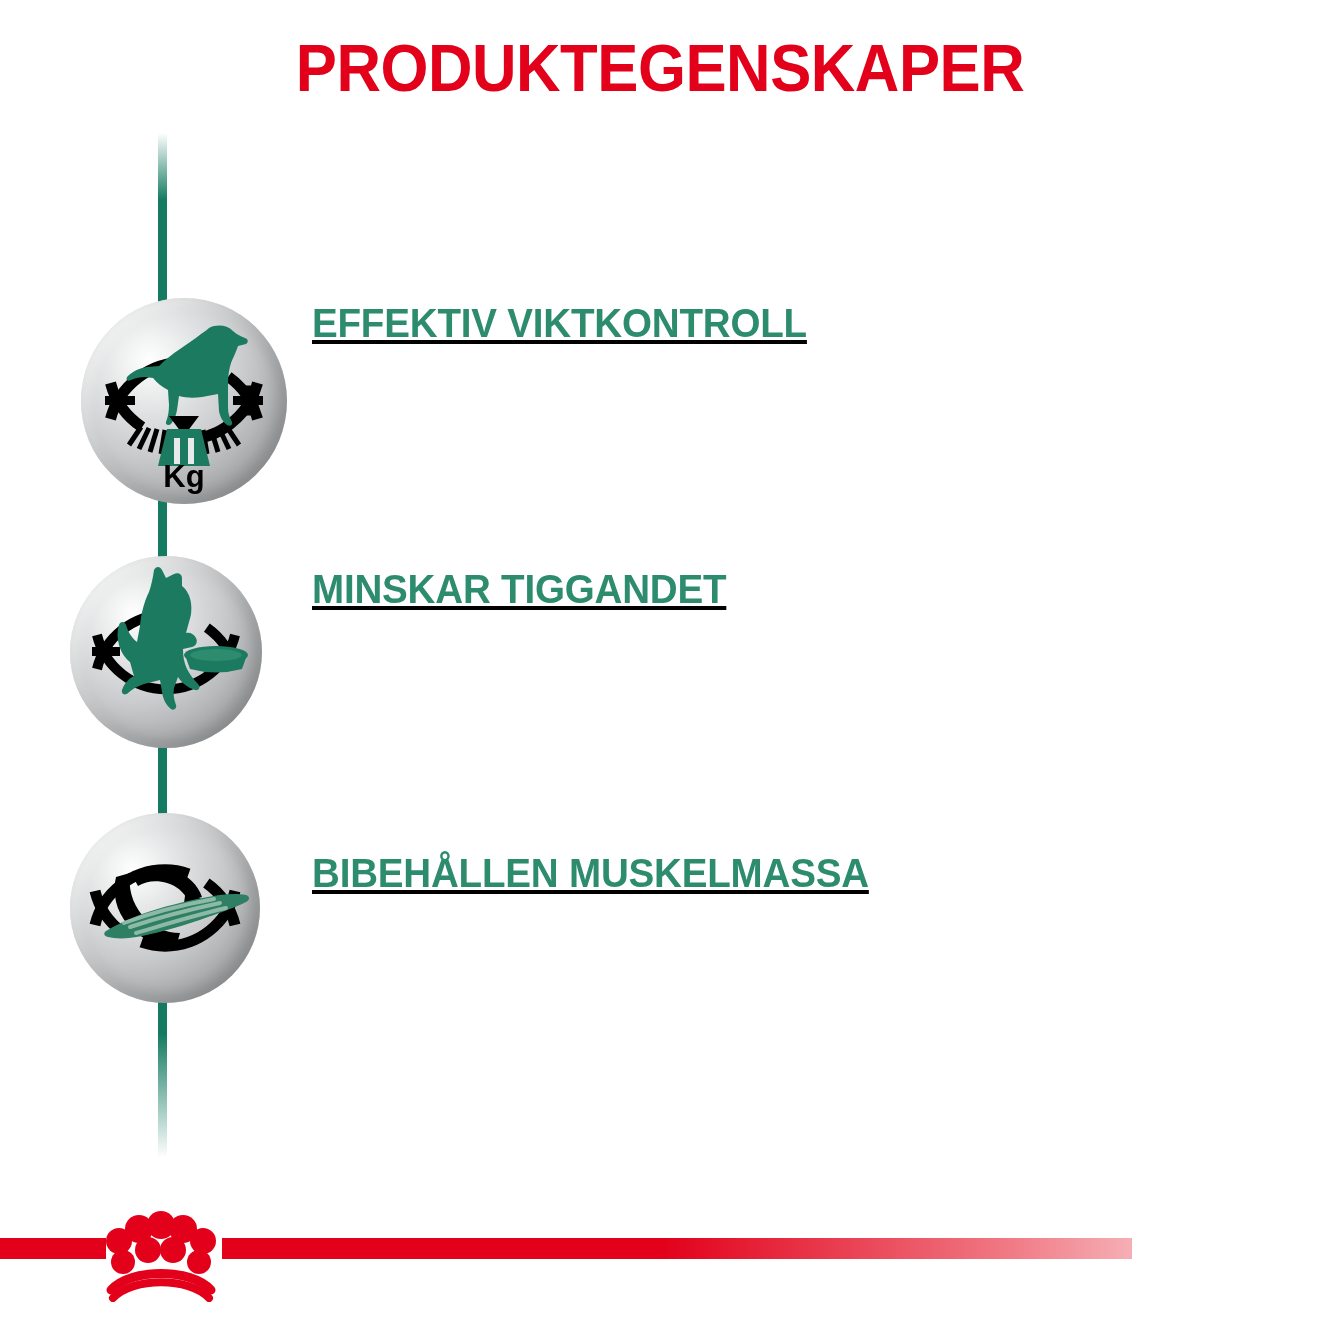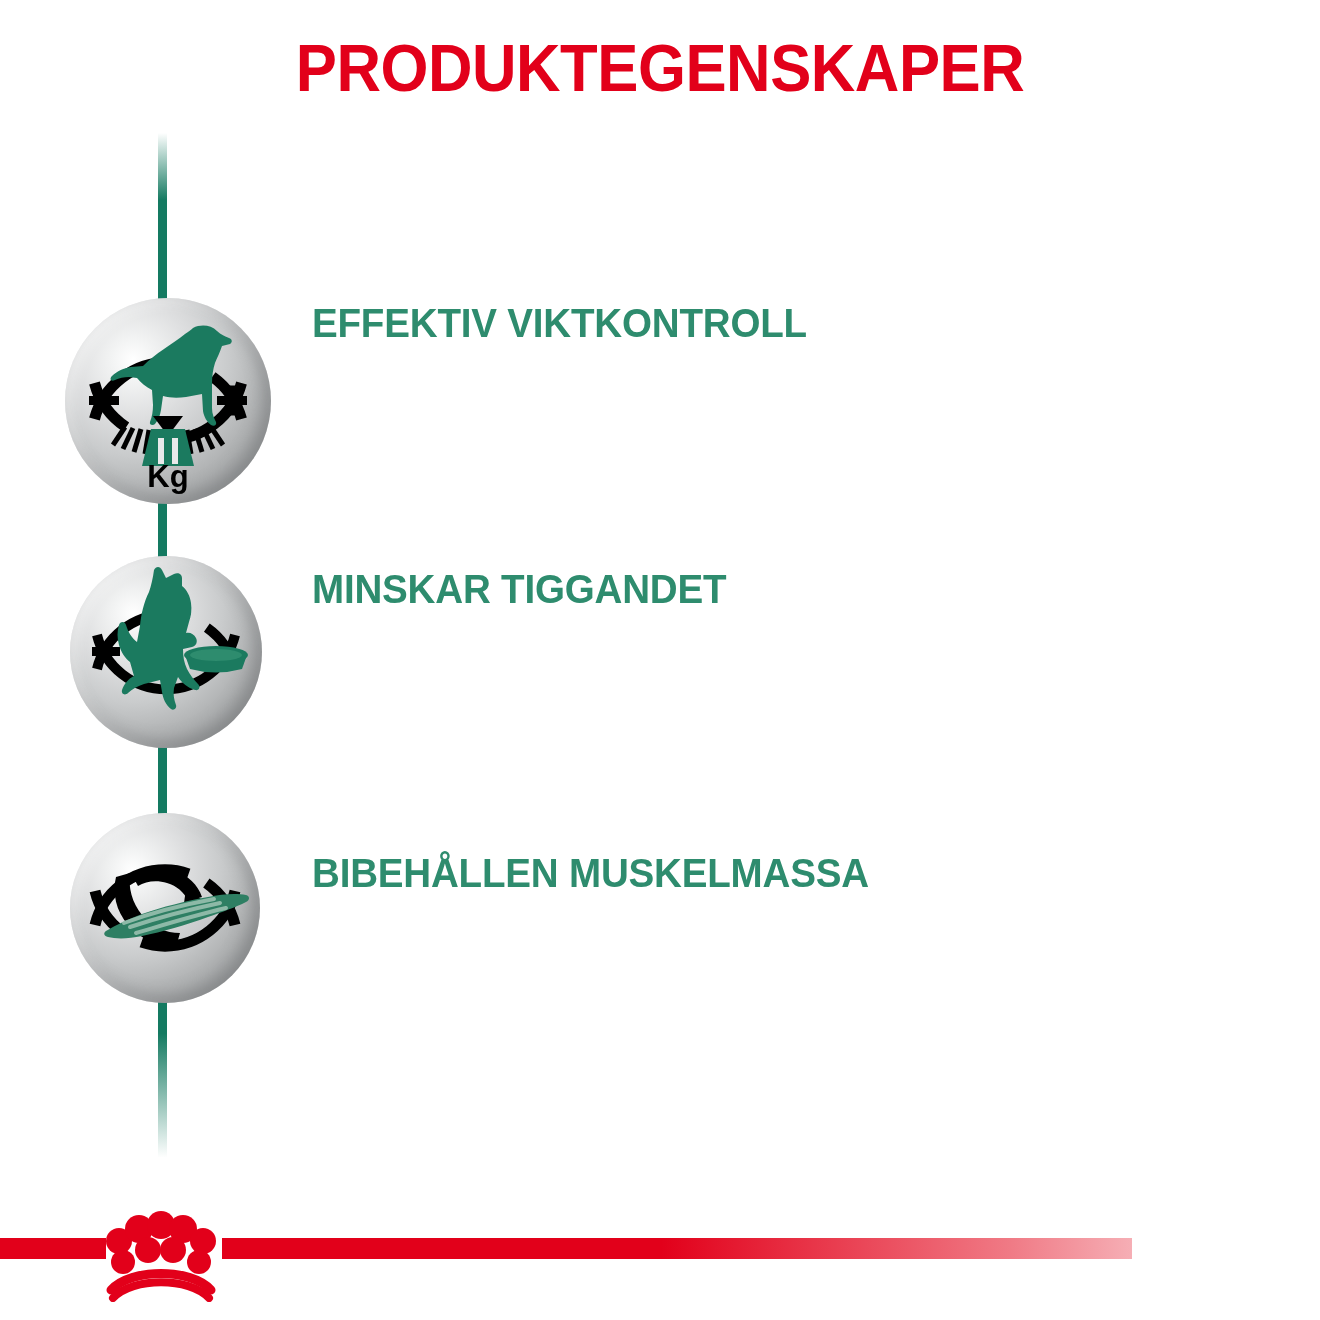--- a/index.html
+++ b/index.html
@@ -54,21 +54,21 @@
     position: absolute;
     left: 0;
     width: 1320px;
   }
   .feature-1 { top: 298px; }
   .feature-2 { top: 556px; }
   .feature-3 { top: 813px; }
 
   .badge {
     position: absolute;
-    left: 65px;
+    left: 81px;
     top: 0;
     width: 206px;
     height: 206px;
     border-radius: 50%;
     background:
       radial-gradient(circle at 33% 30%,
          #ffffff 0%,
          #f2f3f3 11%,
          #dddedf 30%,
          #c9cbcc 48%,
@@ -81,20 +81,21 @@
   }
   .badge-2 { left: 70px; width: 192px; height: 192px; }
   .badge-3 { left: 70px; width: 190px; height: 190px; }
 
   .badge svg { display: block; width: 100%; height: 100%; }
 
   .feature-text {
     position: absolute;
     left: 312px;
     width: 975px;
+    text-decoration: underline;
   }
   .feature-1 .feature-text { top: 4px; }
   .feature-2 .feature-text { top: 12px; }
   .feature-3 .feature-text { top: 39px; }
 
   .feature-heading {
     color: #2E8C6E;
     font-size: 41px;
     font-weight: bold;
     letter-spacing: -0.2px;

